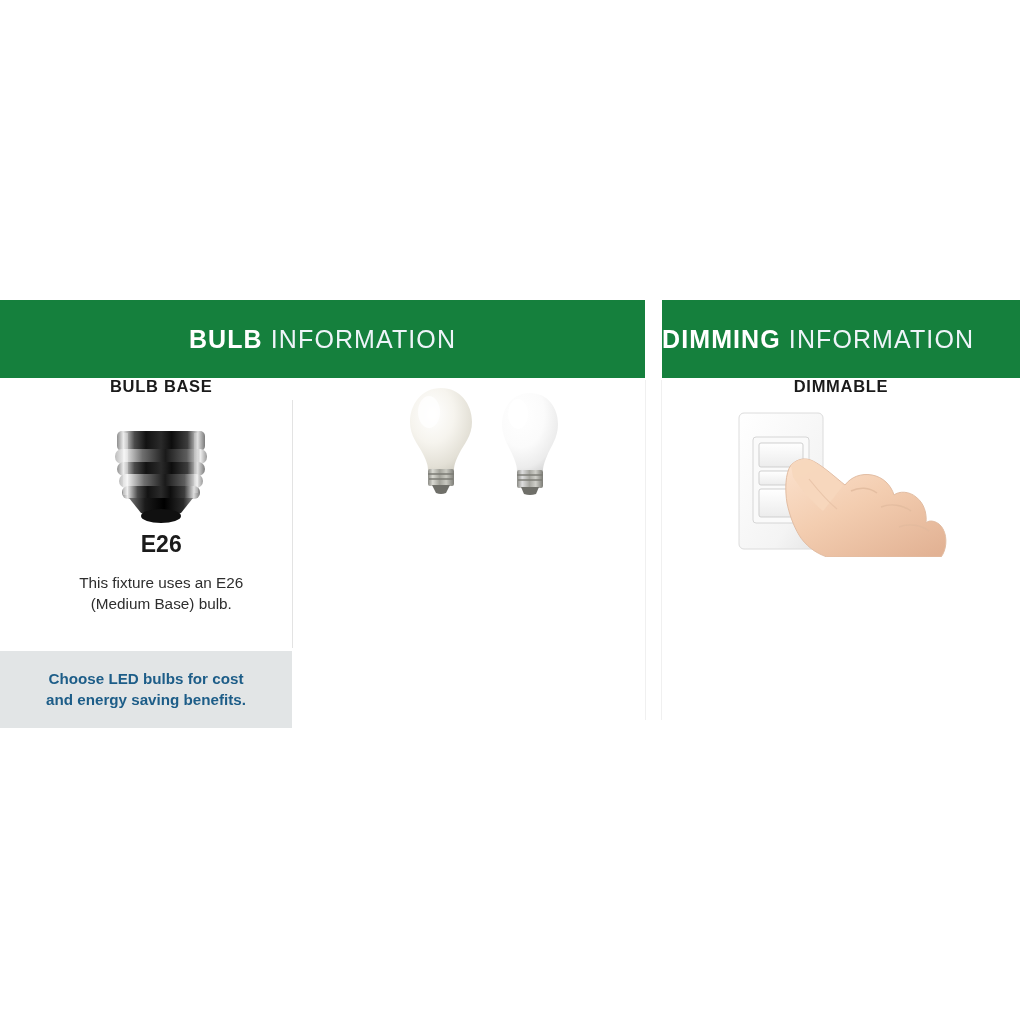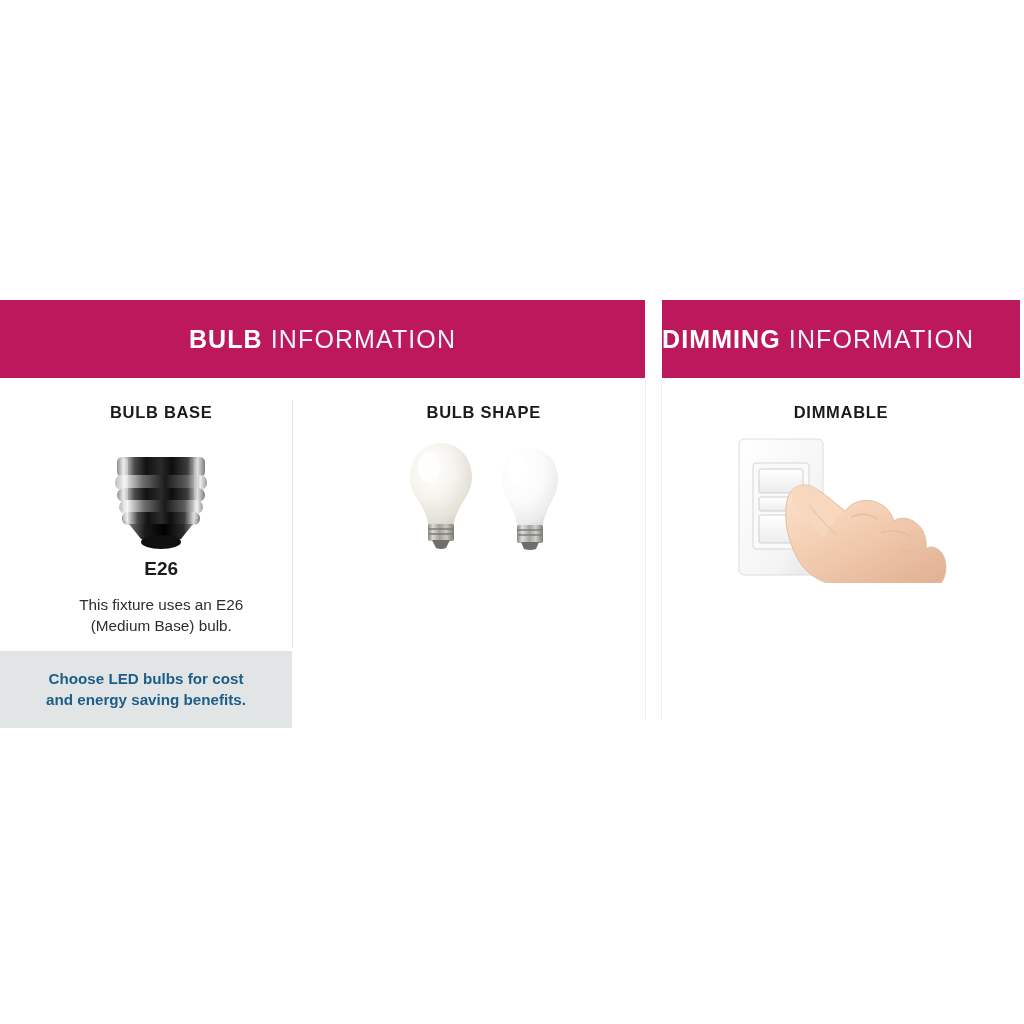--- a/index.html
+++ b/index.html
@@ -23,21 +23,21 @@
     top: 300px;
     width: 1024px;
     height: 420px;
   }
 
   
   .panel-header {
     position: absolute;
     top: 0;
     height: 78px;
-    background: #be185d;
+    background: #15803d;
     display: flex;
     align-items: center;
     box-sizing: border-box;
   }
   .panel-header.left  { left: 0px;   width: 645px; justify-content: center; }
   .panel-header.right { left: 662px; width: 358px; justify-content: flex-start; }
 
   .header-title {
     color: #ffffff;
     font-size: 25px;
@@ -67,21 +67,20 @@
   .vrule.panel-b     { left: 661px; top: 380px;  height: 340px; background:#f0f0f0; }
 
   
   .cols {
     display: flex;
     width: 100%;
   }
   .col {
     flex: 1 1 0;
     text-align: center;
-    padding-top: 26px;
     box-sizing: border-box;
   }
 
   .col-title {
     font-size: 16.5px;
     font-weight: bold;
     letter-spacing: 0.7px;
     color: #1b1b1b;
     margin: 0 0 12px 0;
     line-height: 1;
@@ -89,21 +88,21 @@
 
   .art {
     height: 118px;
     display: flex;
     align-items: flex-end;
     justify-content: center;
     gap: 18px;
   }
 
   .spec-label {
-    font-size: 19px;
+    font-size: 23px;
     font-weight: bold;
     color: #1b1b1b;
     margin-top: 8px;
     line-height: 1;
   }
 
   .desc {
     font-size: 15.3px;
     color: #2e2e2e;
     line-height: 1.42;
@@ -208,21 +207,20 @@
             <rect x="85" y="4" width="4" height="60" fill="#ffffff" opacity="0.22"></rect>
           </svg>
         </div>
 
         <div class="spec-label">E26</div>
         <div class="desc">This fixture uses an E26
 (Medium Base) bulb.</div>
       </div>
 
       <div class="col">
-        <div class="col-title">BULB SHAPE</div>
 
         <div class="art">
 
           <svg class="bulb" width="74" height="112" viewBox="0 0 74 112">
             <defs>
               <radialGradient id="glassA" cx="0.36" cy="0.32" r="0.78">
                 <stop offset="0" stop-color="#ffffff"></stop>
                 <stop offset="0.45" stop-color="#f6f4ee"></stop>
                 <stop offset="0.82" stop-color="#e3e0d6"></stop>
                 <stop offset="1" stop-color="#cfccc1"></stop>

